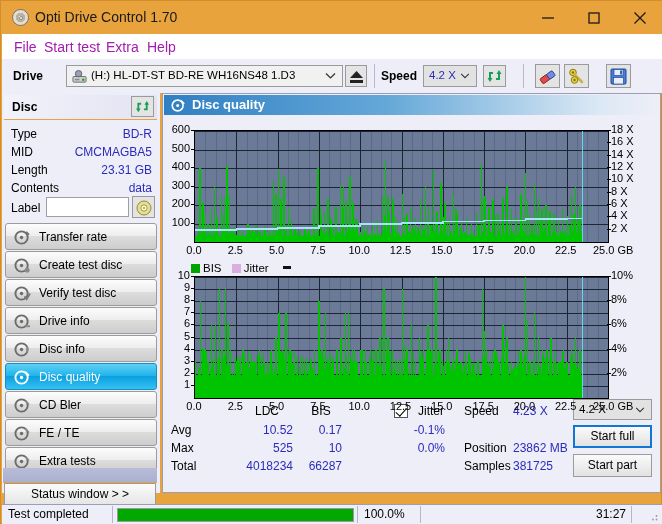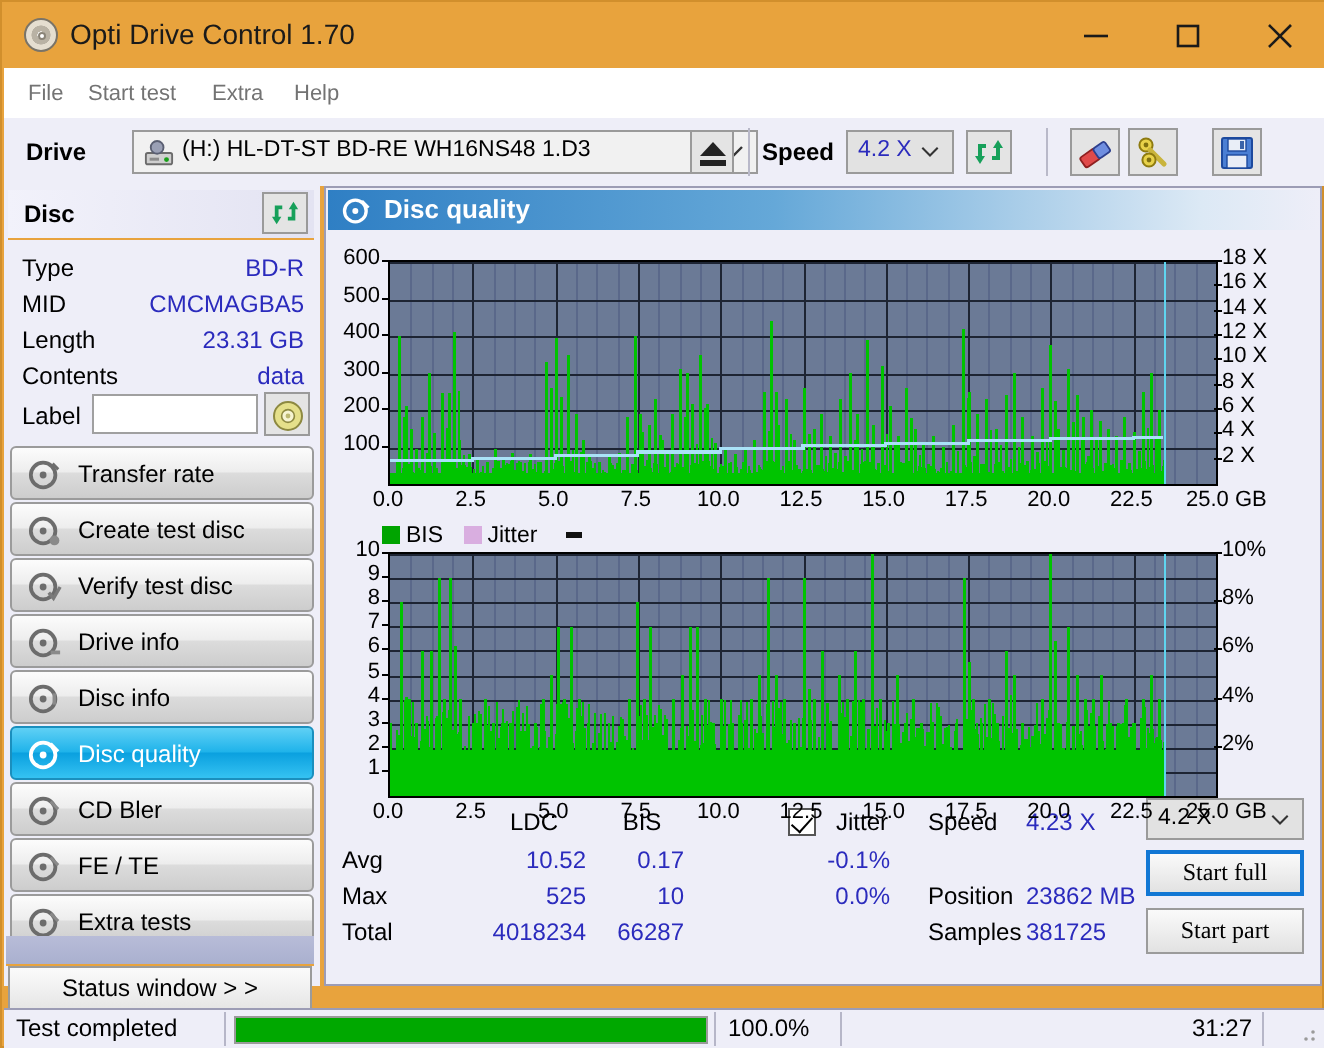--- a/index.html
+++ b/index.html
@@ -44,21 +44,21 @@
   #btn-min{right:92px;}
   #btn-max{right:46px;}
   #btn-close{right:0px;}
   
   .menubar{
     position:absolute;left:1px;top:33px;width:660px;height:25px;
     background:#ffffff;
   }
   .menu-item{
     position:absolute;top:4px;height:18px;line-height:18px;
-    font-size:11px;color:#737373;padding:0 5px;white-space:nowrap;
+    font-size:14px;color:#a21caf;padding:0 5px;white-space:nowrap;
   }
   
   .toolbar{
     position:absolute;left:1px;top:58px;width:660px;height:34px;
     background:#eeeef8;
   }
   .tb-label{position:absolute;font-size:12px;color:#000;font-weight:bold;white-space:nowrap;}
   .combo{
     position:absolute;background:#f1f1f1;border:1px solid #9a9a9a;
     box-sizing:border-box;
@@ -144,21 +144,21 @@
   .chk{
     position:absolute;width:14px;height:14px;background:#fff;border:1px solid #555;box-sizing:border-box;
   }
   .chk:after{
     content:"";position:absolute;left:3px;top:1px;width:5px;height:9px;
     border:solid #000;border-width:0 1.6px 1.6px 0;transform:rotate(42deg);
   }
   .actbtn{
     position:absolute;background:linear-gradient(to bottom,#fafafa,#e2e2e2);
     border:1px solid #9b9b9b;box-sizing:border-box;
-    font-size:12px;text-align:center;color:#000;font-family:Liberation Serif, serif;
+    font-size:12px;text-align:center;color:#000;
   }
   .actbtn.focus{border:2px solid #1277d4;}
   
   .statusbar{
     position:absolute;left:1px;top:503px;width:660px;height:20px;
     background:#eeeef8;border-top:1px solid #9c9cb5;box-sizing:border-box;
   }
   .sb-cell{position:absolute;top:0;height:19px;font-size:12px;color:#000;line-height:19px;}
   .sb-div{position:absolute;top:1px;width:1px;height:17px;background:#b6b6c8;}
   .progress-outer{
@@ -196,21 +196,21 @@
 
   <div class="menubar">
     <div class="menu-item" style="left:7px;">File</div>
     <div class="menu-item" style="left:37px;">Start test</div>
     <div class="menu-item" style="left:99px;">Extra</div>
     <div class="menu-item" style="left:140px;">Help</div>
   </div>
 
   <div class="toolbar">
     <div class="tb-label" style="left:11px;top:10px;">Drive</div>
-    <div class="combo" style="left:64px;top:6px;width:313px;height:22px;">
+    <div class="combo" style="left:64px;top:6px;width:277px;height:22px;">
       <svg style="position:absolute;left:5px;top:3px;" width="15" height="15" viewBox="0 0 16 16">
         <rect x="1" y="8" width="14" height="6" rx="1" fill="#cfcfcf" stroke="#6b6b6b" stroke-width="1"></rect>
         <circle cx="7" cy="5" r="3.4" fill="#9aa0b5" stroke="#5a5f72" stroke-width="1"></circle>
         <rect x="3" y="10.5" width="5" height="1.6" fill="#8c8c8c"></rect>
         <circle cx="12" cy="11.5" r="1.3" fill="#18a018"></circle>
       </svg>
       <div class="cv" style="left:24px;">(H:)   HL-DT-ST BD-RE  WH16NS48 1.D3</div>
       <svg class="chev" width="11" height="7" viewBox="0 0 11 7">
           <polyline points="1,1 5.5,5.5 10,1" fill="none" stroke="#333" stroke-width="1.2"></polyline>
         </svg>

